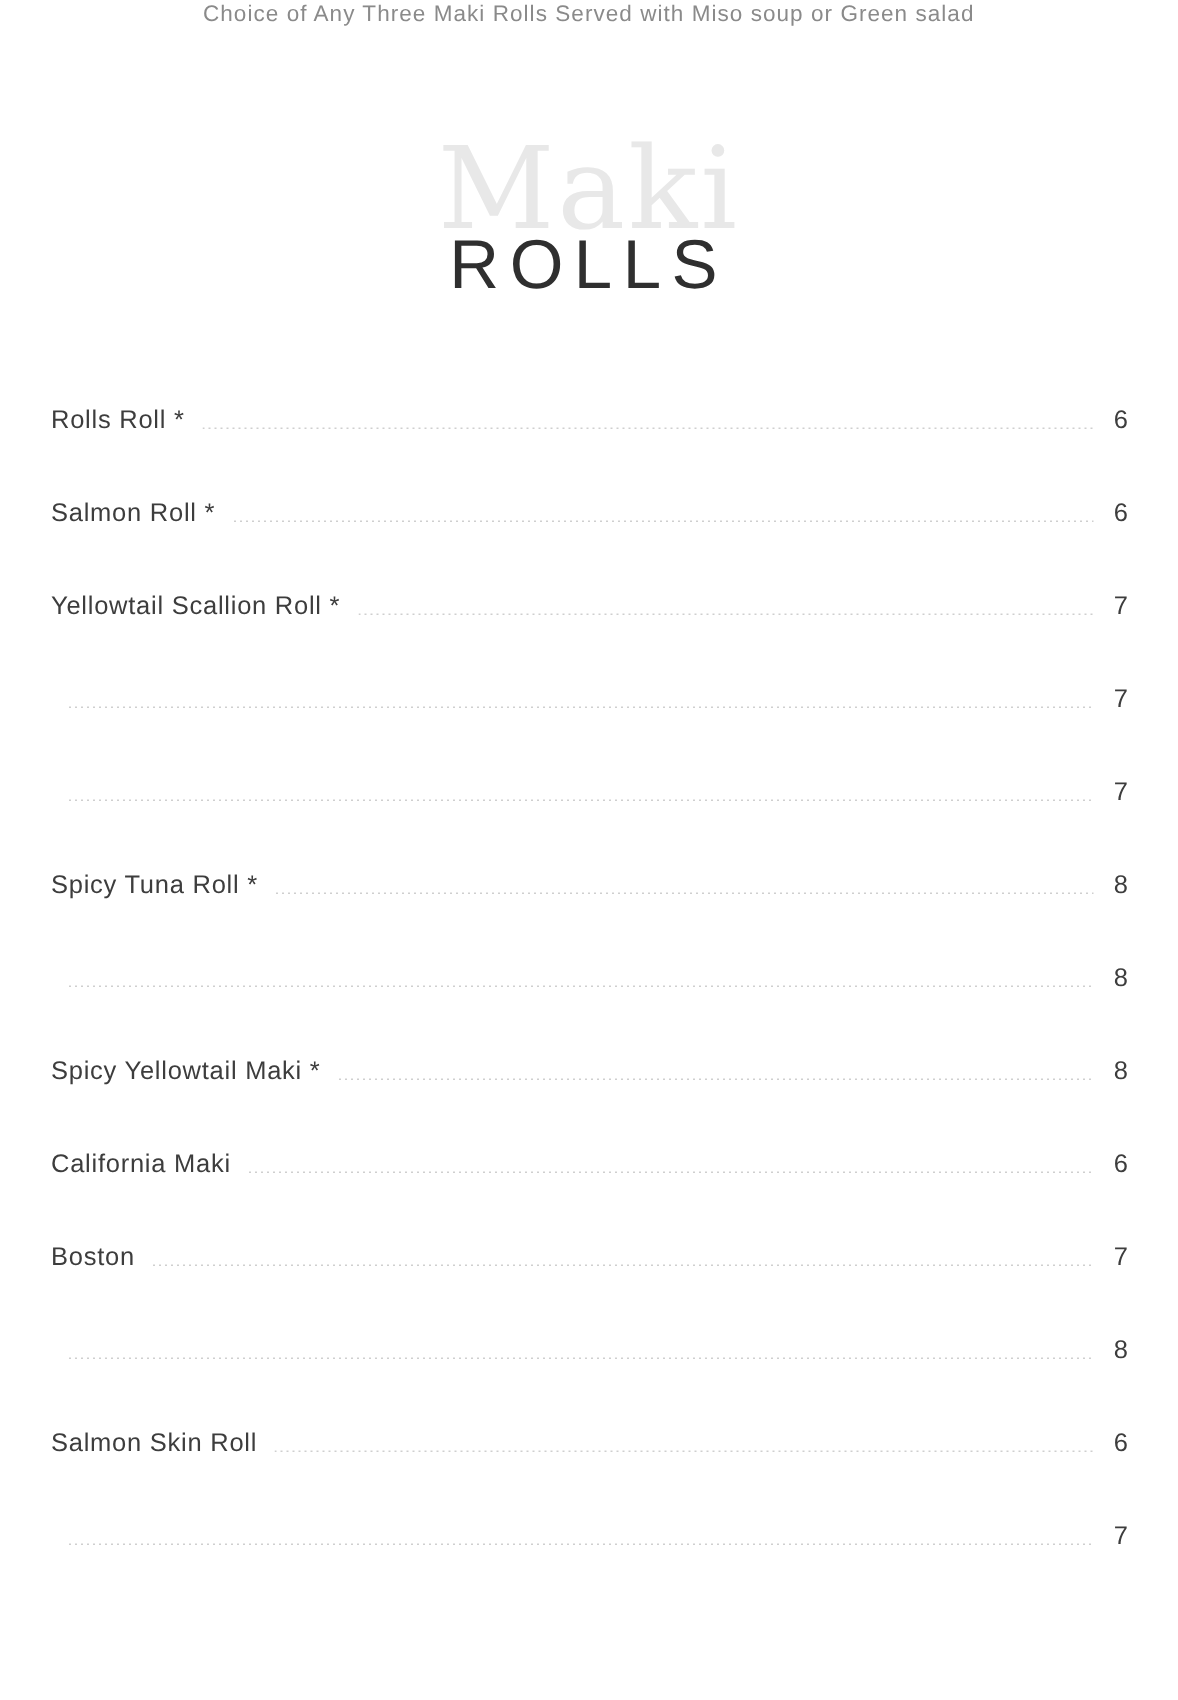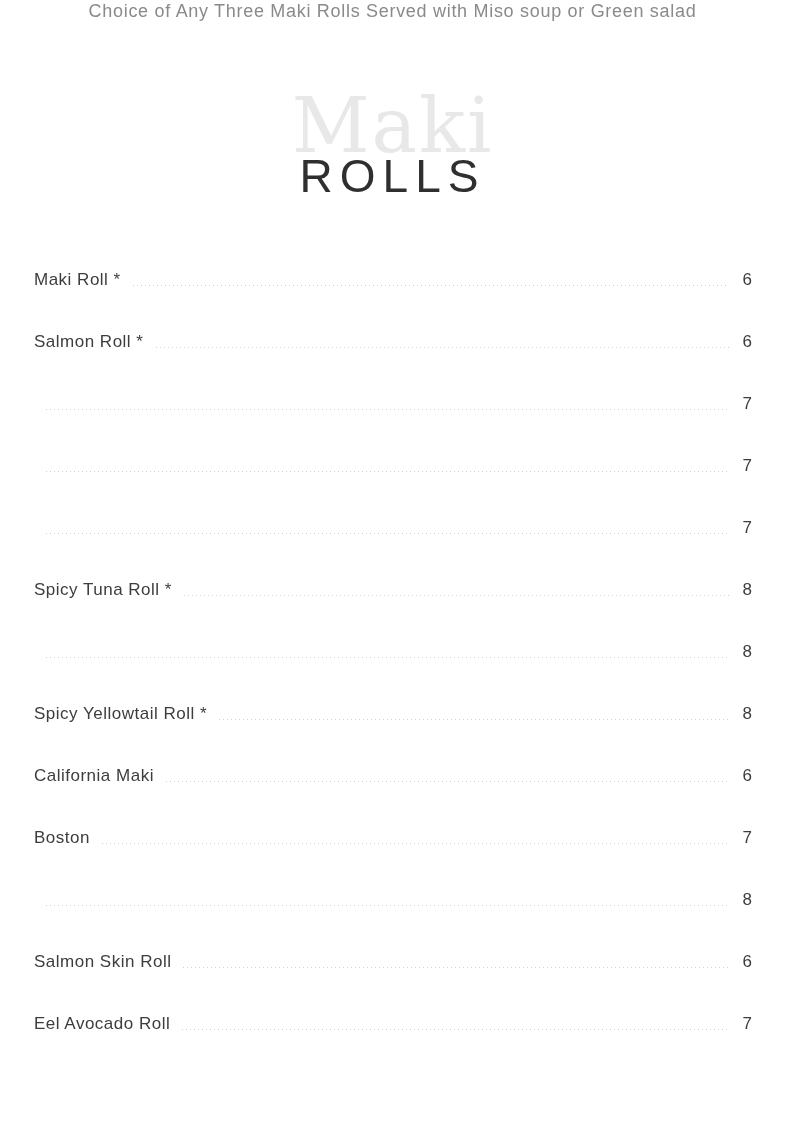--- a/index.html
+++ b/index.html
@@ -14,21 +14,21 @@
     background: #ffffff;
     overflow: hidden;
     font-family: "Liberation Sans", sans-serif;
   }
   .note {
     position: absolute;
     top: 1px;
     left: 0;
     right: 0;
     text-align: center;
-    font-size: 18px;
+    font-size: 15px;
     letter-spacing: 0.7px;
     color: var(--muted, #8a8a8a);
     font-weight: 400;
   }
   .title-script {
     position: absolute;
     top: 88px;
     left: 0;
     right: 0;
     text-align: center;
@@ -97,30 +97,31 @@
 <div class="page">
   <div class="note">Choice of Any Three Maki Rolls Served with Miso soup or Green salad</div>
 
   <div class="title-script">Maki</div>
 
   <div class="title-main">ROLLS</div>
 
   <div class="menu">
       <div class="group">
         <div class="row">
-    <span class="name">Maki Roll *</span>
+    <span class="name">Rolls Roll *</span>
     <span class="leader"></span>
     <span class="price">6</span>
   </div>
         <div class="row">
     <span class="name">Salmon Roll *</span>
     <span class="leader"></span>
     <span class="price">6</span>
   </div>
         <div class="row">
+    <span class="name">Yellowtail Scallion Roll *</span>
     <span class="leader"></span>
     <span class="price">7</span>
   </div>
         <div class="row">
     <span class="leader"></span>
     <span class="price">7</span>
   </div>
         <div class="row">
     <span class="leader"></span>
     <span class="price">7</span>
@@ -130,21 +131,21 @@
         <div class="row">
     <span class="name">Spicy Tuna Roll *</span>
     <span class="leader"></span>
     <span class="price">8</span>
   </div>
         <div class="row">
     <span class="leader"></span>
     <span class="price">8</span>
   </div>
         <div class="row">
-    <span class="name">Spicy Yellowtail Roll *</span>
+    <span class="name">Spicy Yellowtail Maki *</span>
     <span class="leader"></span>
     <span class="price">8</span>
   </div>
         <div class="row">
     <span class="name">California Maki</span>
     <span class="leader"></span>
     <span class="price">6</span>
   </div>
         <div class="row">
     <span class="name">Boston</span>
@@ -156,19 +157,18 @@
         <div class="row">
     <span class="leader"></span>
     <span class="price">8</span>
   </div>
         <div class="row">
     <span class="name">Salmon Skin Roll</span>
     <span class="leader"></span>
     <span class="price">6</span>
   </div>
         <div class="row">
-    <span class="name">Eel Avocado Roll</span>
     <span class="leader"></span>
     <span class="price">7</span>
   </div>
       </div>
     </div>
 </div>
 
 </body></html>

